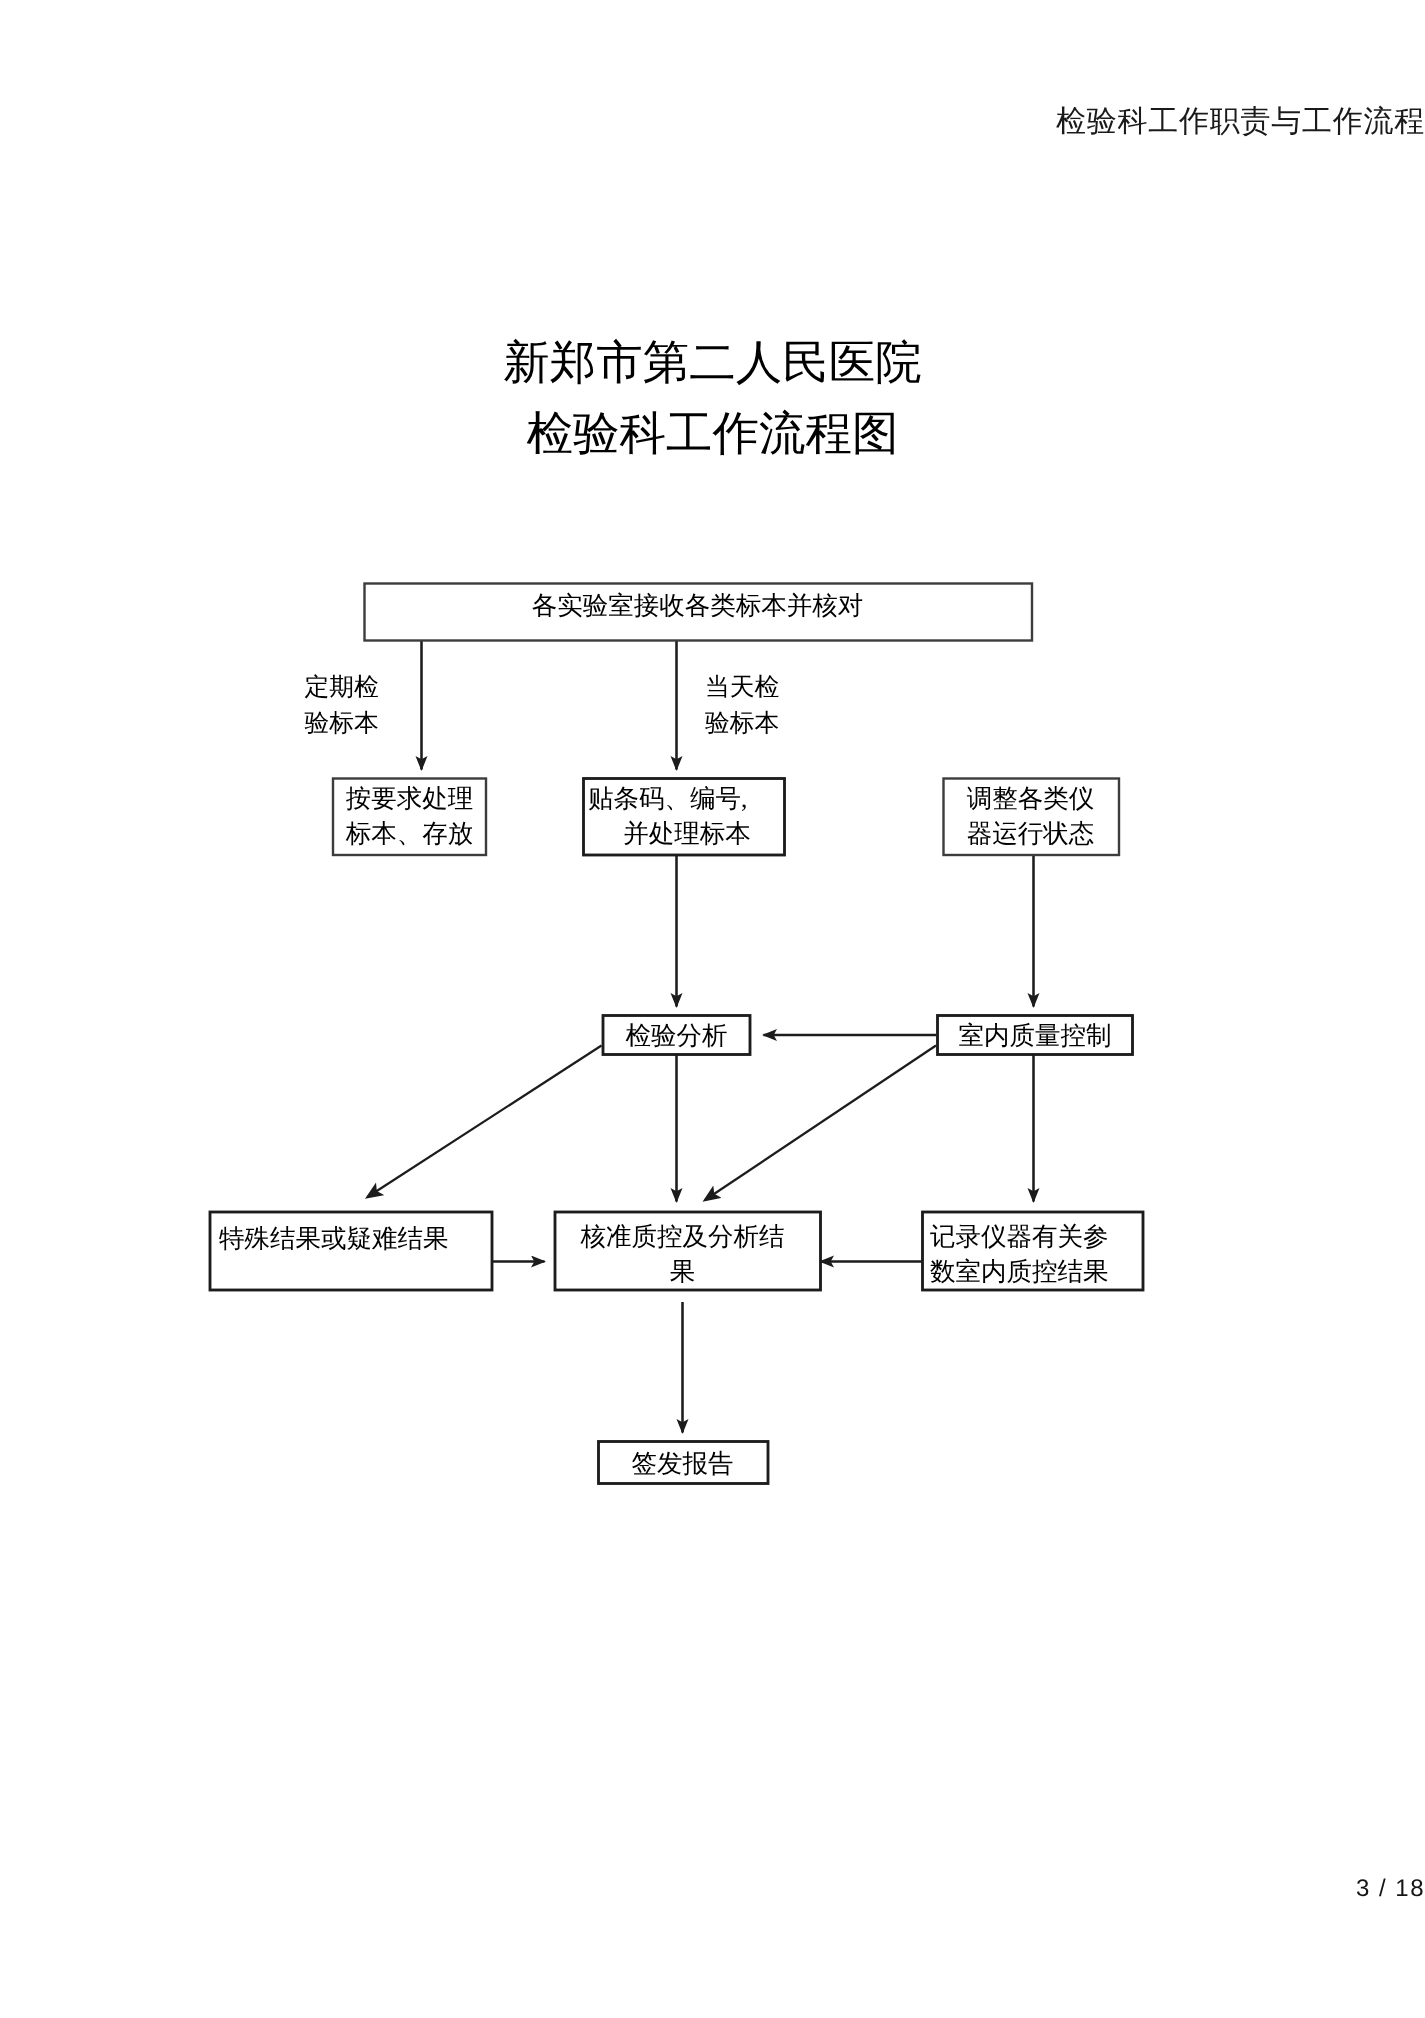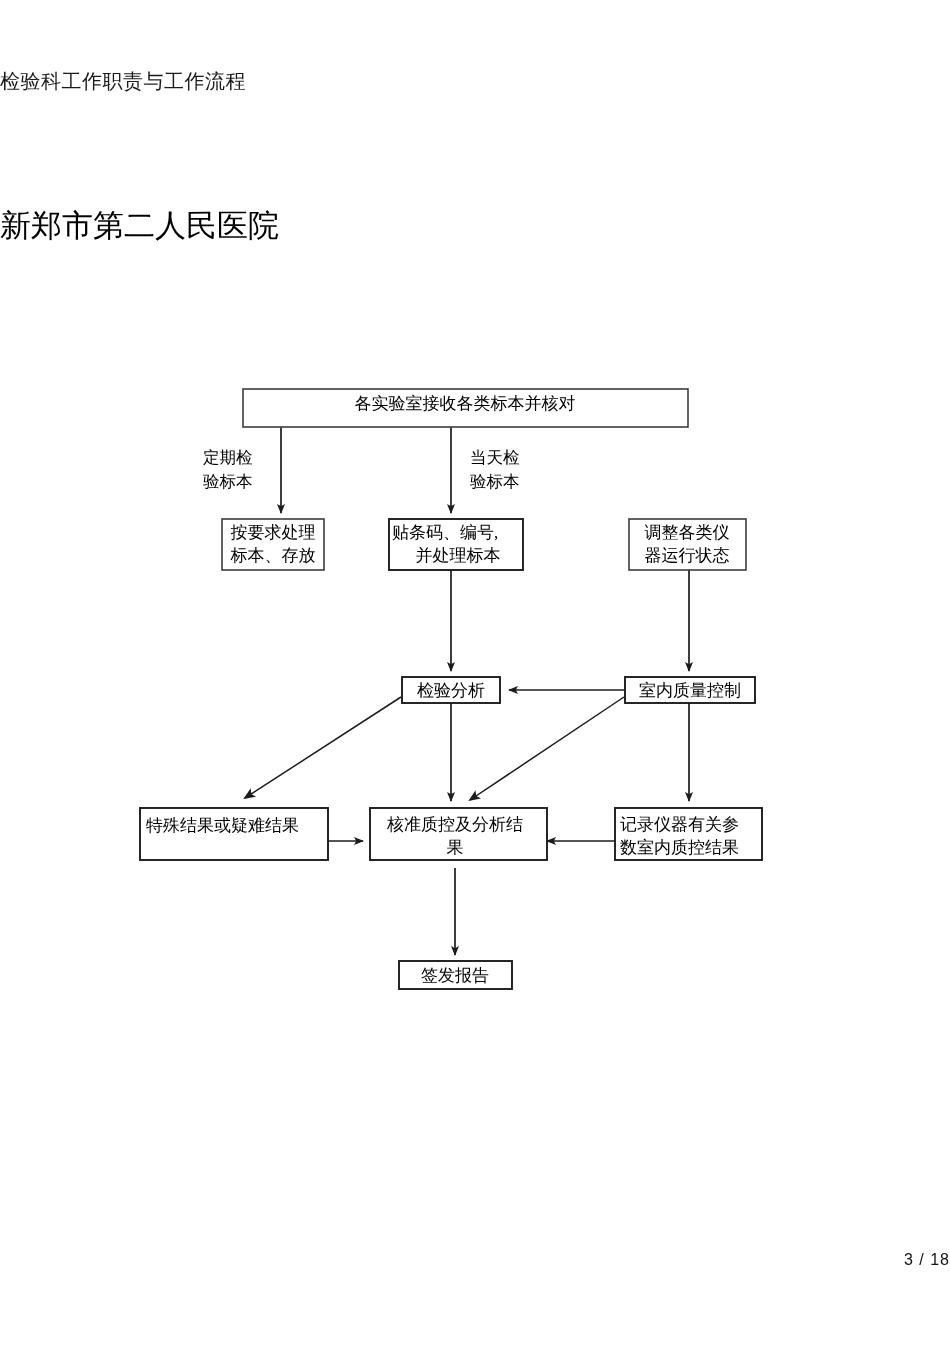--- a/index.html
+++ b/index.html
@@ -22,34 +22,35 @@
     width: 950px;
     height: 1345px;
   }
 
   
   .doc-header {
     position: absolute;
     top: 68px;
     left: 0;
     width: 950px;
-    text-align: left;
+    text-align: right;
     font-size: 20px;
     line-height: 26px;
     letter-spacing: 0.5px;
     color: #1a1a1a;
     white-space: nowrap;
   }
 
   
   .doc-title {
     position: absolute;
-    top: 202px;
-    left: 0;
-    width: 950px;
+    top: 218px;
+    left: 0;
+    width: 950px;
+    text-align: center;
     font-size: 31px;
     line-height: 47px;
     font-weight: normal;
     color: #000000;
     white-space: nowrap;
   }
   .doc-title .line2 { display: block; }
 
   
   .flow-wrap {
@@ -112,20 +113,21 @@
 </style>
 </head>
 <body>
 
 <div class="page">
 
   <div class="doc-header">检验科工作职责与工作流程</div>
 
   <div class="doc-title">
     <span class="line1">新郑市第二人民医院</span>
+    <span class="line2">检验科工作流程图</span>
   </div>
 
   <div class="flow-wrap">
     <svg class="flow" viewBox="0 0 950 1345" xmlns="http://www.w3.org/2000/svg">
       <defs>
         <marker id="arrowFilled" markerWidth="12" markerHeight="12" refX="9" refY="4" orient="auto" markerUnits="userSpaceOnUse">
           <path d="M0,0 L10,4 L0,8 L2.2,4 Z" fill="#1c1c1c"></path>
         </marker>
         <marker id="arrowDiag" markerWidth="14" markerHeight="14" refX="10" refY="5" orient="auto" markerUnits="userSpaceOnUse">
           <path d="M0,0 L12,5 L0,10 L2.6,5 Z" fill="#1c1c1c"></path>

